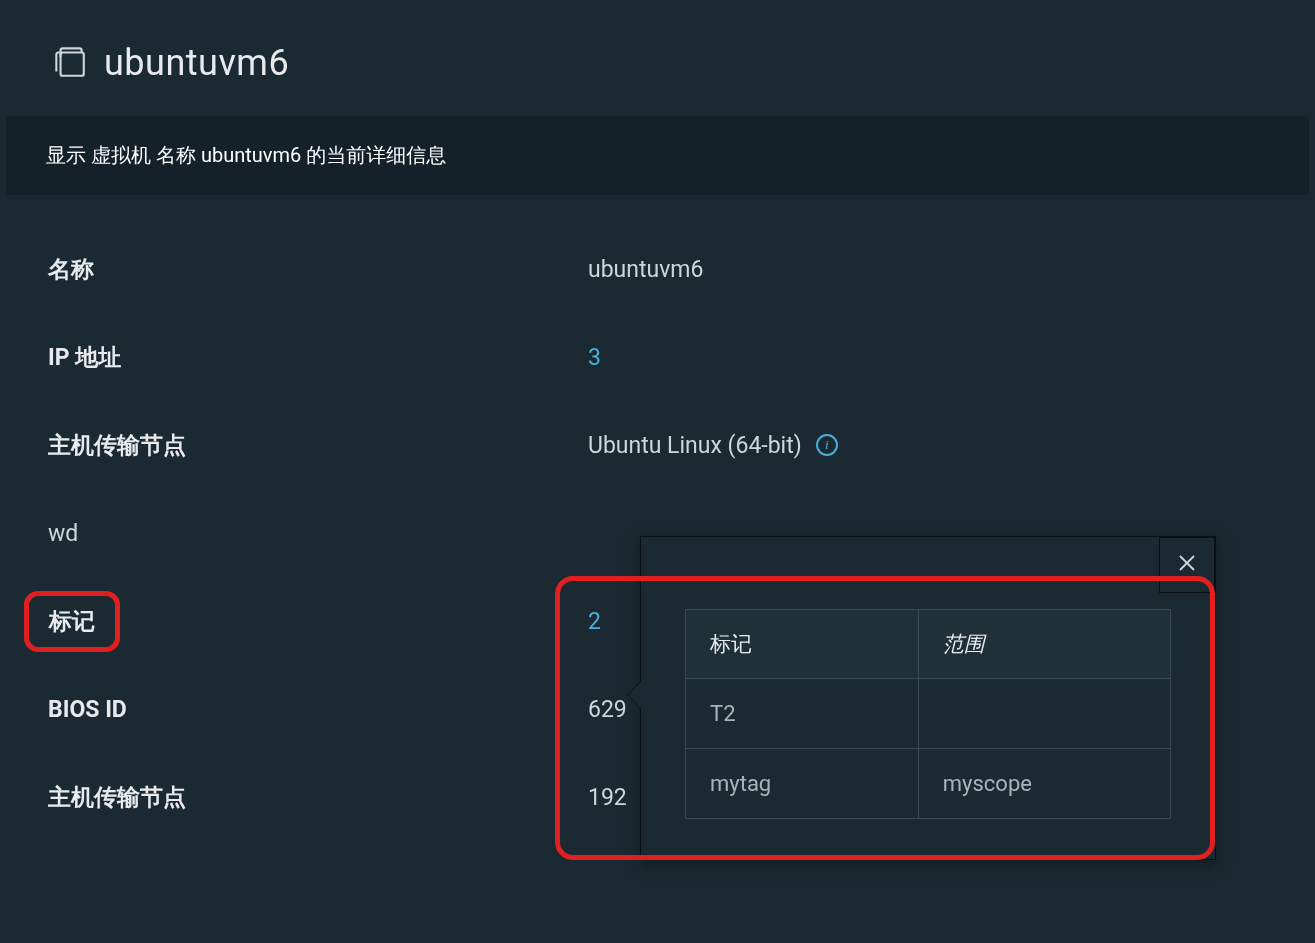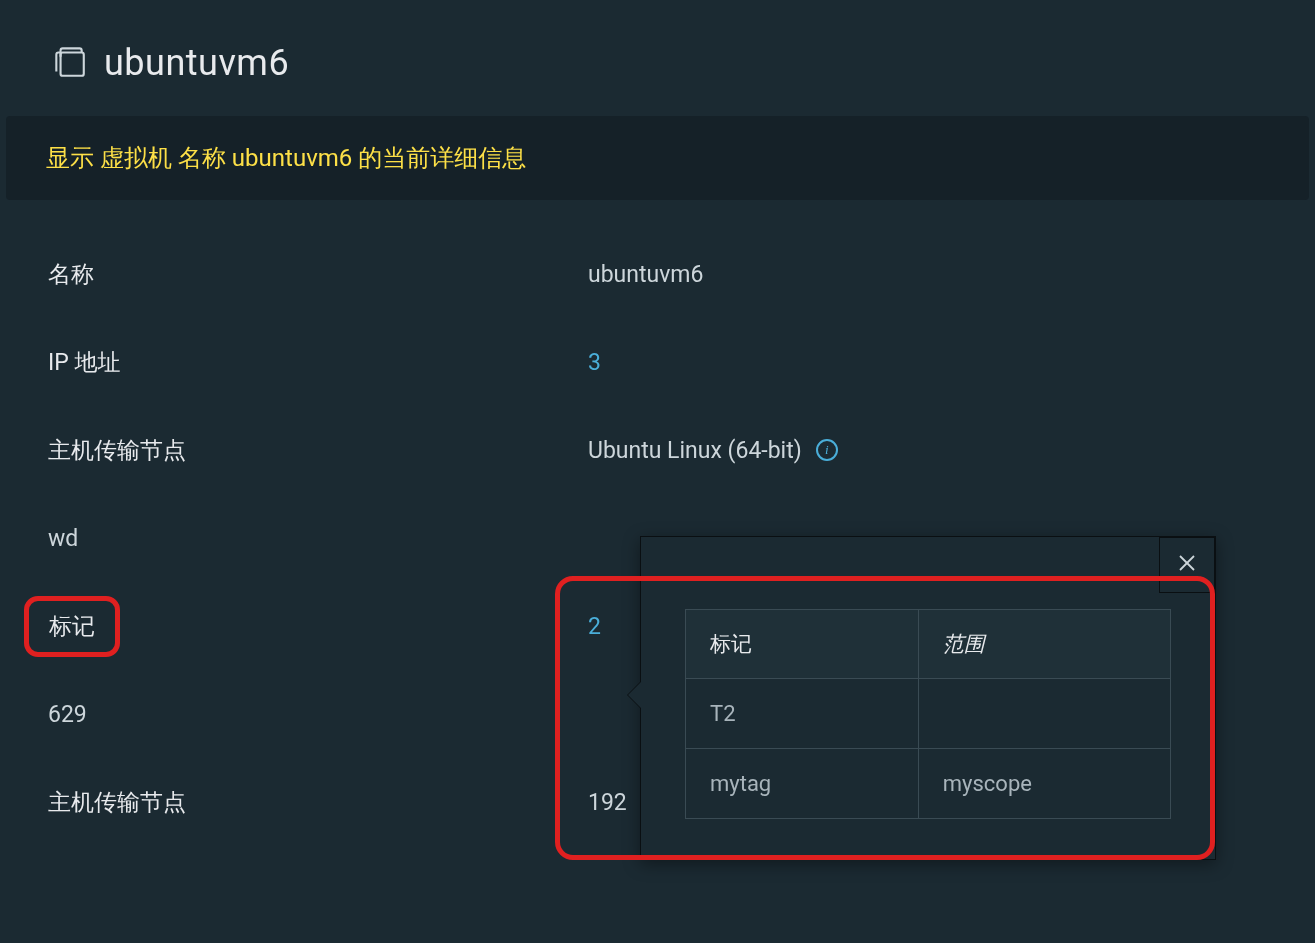--- a/index.html
+++ b/index.html
@@ -39,39 +39,39 @@
     }
     
     .description-bar {
       background-color: #152128;
       padding: 26px 40px;
       margin: 8px 6px 30px 6px;
       border-radius: 4px;
     }
     
     .description-text {
-      font-size: 24px;
-      color: #fde047;
+      font-size: 20px;
+      color: #ffffff;
     }
     
     .details-grid {
       padding: 0 48px;
     }
     
     .detail-row {
       display: grid;
       grid-template-columns: 540px 1fr 80px;
       align-items: center;
       min-height: 88px;
     }
     
     .detail-label {
       font-size: 23px;
       color: #e8eaed;
-      font-weight: 400;
+      font-weight: 700;
     }
     
     .detail-value {
       font-size: 23px;
       color: #cdd6db;
       font-weight: 400;
     }
     
     .detail-value.link {
       color: #4aaed9;
@@ -281,20 +281,21 @@
         <span class="detail-label">标记</span>
       </span>
     </div>
     <div class="value-cell">
       <span class="detail-value link">2</span>
     </div>
     <div class="action-cell"></div>
   </div>
 
   <div class="detail-row">
+    <div class="detail-label">BIOS ID</div>
     <div class="value-cell">
       <span class="detail-value">629</span>
     </div>
     <div class="action-cell"></div>
   </div>
 
   <div class="detail-row">
     <div class="detail-label">主机传输节点</div>
     <div class="value-cell">
       <span class="detail-value">192</span>

